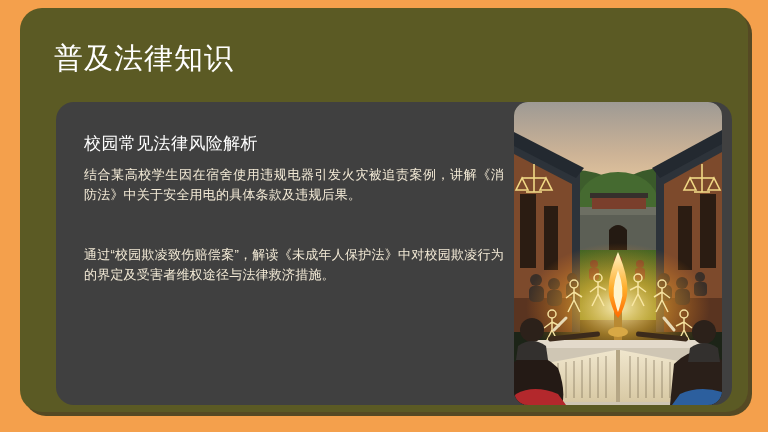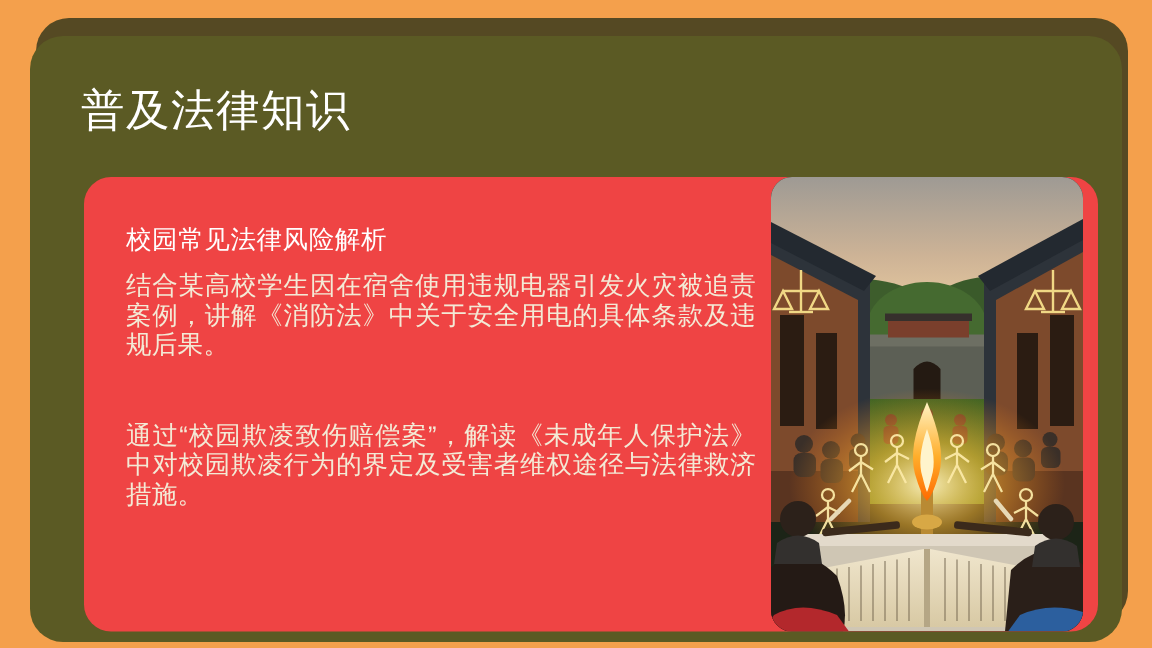--- a/index.html
+++ b/index.html
@@ -30,21 +30,21 @@
     width: 728px;
     height: 404px;
     background: #554923;
     border-radius: 22px;
   }
 
   
   .slide {
     position: absolute;
     left: 20px;
-    top: 24px;
+    top: 8px;
     width: 728px;
     height: 404px;
     background: #5b5a24;
     border-radius: 22px;
     overflow: hidden;
   }
 
   
   .slide-title {
     position: absolute;
@@ -58,21 +58,21 @@
     white-space: nowrap;
   }
 
   
   .content-card {
     position: absolute;
     left: 36px;
     top: 94px;
     width: 676px;
     height: 303px;
-    background: #ef4444;
+    background: #404040;
     border-radius: 18px;
     overflow: hidden;
   }
 
   .card-text {
     position: absolute;
     left: 28px;
     top: 30px;
     width: 430px;
   }
@@ -86,21 +86,21 @@
     font-size: 17px;
     line-height: 24px;
     font-weight: 400;
     letter-spacing: 0.4px;
     margin: 0 0 9px 0;
     white-space: nowrap;
   }
 
   .block-body {
     color: #f3ead6;
-    font-size: 17px;
+    font-size: 13px;
     line-height: 19.5px;
     letter-spacing: 0.2px;
     margin: 0;
     text-align: justify;
     width: 420px;
   }
 
   
   .image-panel {
     position: absolute;

